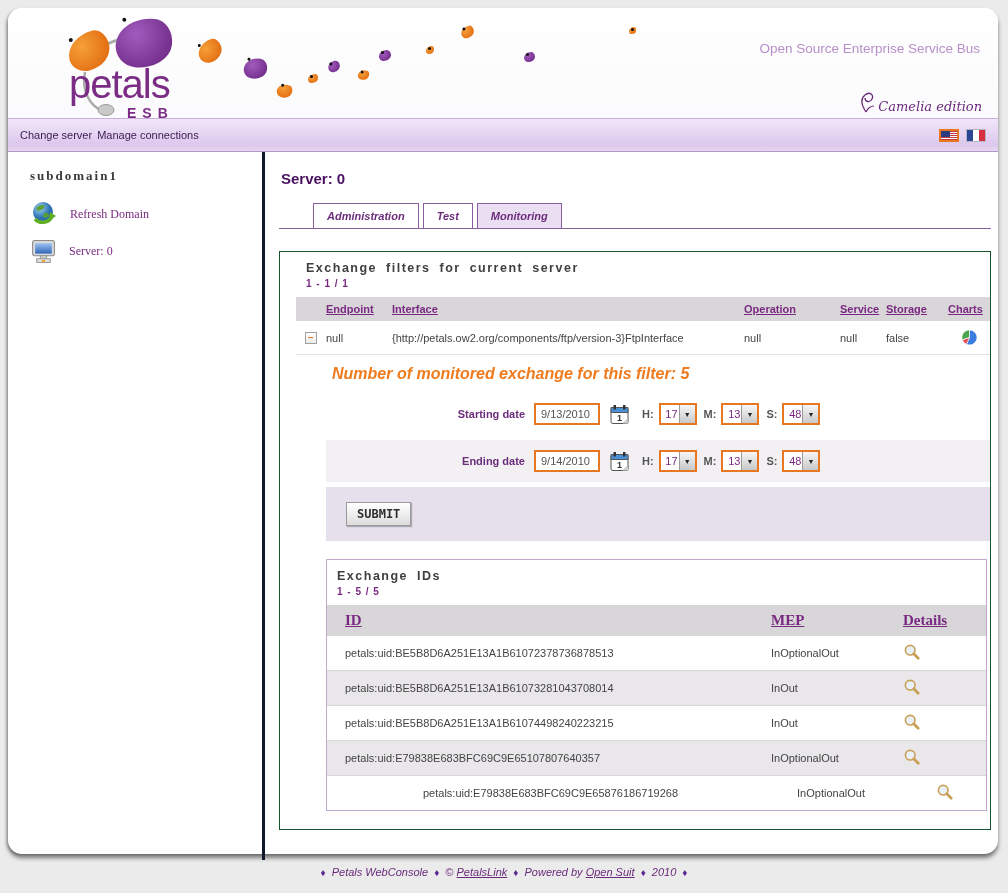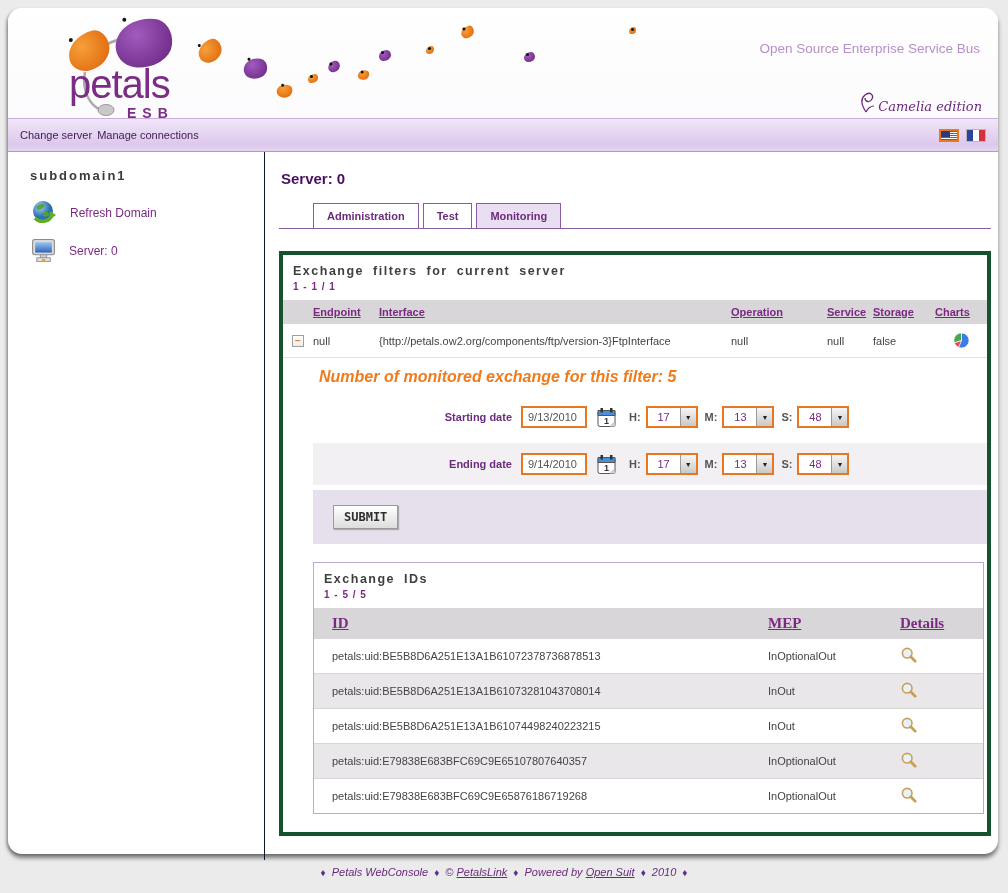--- a/index.html
+++ b/index.html
@@ -47,33 +47,33 @@
   .flags { margin-left:auto; display:flex; align-items:center; gap:7px; }
   .flag { width:20px; height:13px; position:relative; cursor:pointer; }
   .flag-us { border:2px solid #e87722;
     background:repeating-linear-gradient(180deg, #c23b44 0 1px, #fff 1px 2px); }
   .flag-us::before { content:''; position:absolute; left:0; top:0; width:9px; height:6px;
     background:#2c3b7e; }
   .flag-fr { border:1px solid #b4b4c4;
     background:linear-gradient(90deg, #2a4694 0 33%, #fff 33% 66%, #d6303e 66%); }
   
   .content { display:flex; height:708px; }
-  .sidebar { width:257px; padding:16px 0 0 22px; border-right:1px solid #0f172a; }
+  .sidebar { width:257px; padding:16px 0 0 22px; border-right:3px solid #0f172a;font-family:Liberation Serif, serif; }
   .side-domain { font-weight:bold; color:#3a3a3a; letter-spacing:2px; font-size:13px; margin-bottom:16px; }
   .side-item { display:flex; align-items:center; gap:12px; margin-bottom:10px;
                color:#7a2982; font-size:12px; cursor:pointer; }
   .main { flex:1; padding:12px 7px 0 14px; }
   .page-title { font-size:15px; font-weight:bold; color:#4a1060; margin:6px 0 16px 2px; }
   
-  .tabs { display:flex; gap:4px; padding-left:34px; border-bottom:1px solid #8a5e9e; margin-bottom:22px; }
+  .tabs { display:flex; gap:4px; padding-left:34px; border-bottom:1px solid #8a5e9e; margin-bottom:22px;font-style:italic; }
   .tab { border:1px solid #8a5e9e; border-bottom:none; background:#fff; padding:6px 13px;
          font-size:11px; font-weight:bold; color:#6b2d7b; cursor:pointer; }
   .tab.active { background:#e9def2; }
   
-  .panel { border:4px solid #14532d; margin-top:12px; padding-bottom:12px; }
+  .panel { border:1px solid #14532d; margin-top:12px; padding-bottom:12px;padding-left:16px; }
   .panel-title { font-size:12.5px; font-weight:bold; color:#3f3f3f; letter-spacing:1.5px;
                  word-spacing:4px; padding:9px 10px 3px; }
   .pagination { color:#7a2982; font-size:10px; font-weight:bold; letter-spacing:1px; padding:0 10px 8px; }
   
   .ftable-header, .ftable-row { display:grid; grid-template-columns:30px 66px 352px 96px 46px 62px 1fr;
         align-items:center; }
   .ftable-header { background:#d8d6d8; padding:6px 0; }
   .ftable-header a { color:#7a2982; font-size:11px; font-weight:bold; text-decoration:underline; cursor:pointer; }
   .ftable-row { padding:8px 0; border-bottom:1px solid #e2e2e2; font-size:11px; color:#444; }
   .treebox { width:12px; height:12px; margin-left:9px; border:1px solid #a0a0a0;
@@ -84,35 +84,35 @@
   .count-label { color:#ef7b1d; font-weight:bold; font-size:16px; padding:10px 0 10px 6px;font-style:italic; }
   .date-row { display:flex; align-items:center; height:42px; margin-bottom:5px; }
   .date-row.gray { background:#f2f0f3; }
   .date-label { width:208px; text-align:right; font-weight:bold; color:#6b2d7b; font-size:11px; padding-right:9px; }
   input.date { width:66px; border:2px solid #e87722; font-size:11px; color:#555;
                padding:3px 5px; font-family:"Liberation Sans",sans-serif; outline:none; }
   .cal-btn { margin:0 9px 0 10px; cursor:pointer; background:none; border:none; padding:0; line-height:0; }
   .hms-label { font-size:11px; color:#555; font-weight:bold; margin:0 5px 0 3px; }
   .select { display:inline-flex; border:2px solid #e87722; background:#fff; align-items:stretch;
             margin-right:4px; cursor:pointer; }
-  .select .val { width:32px; text-align:center; font-size:11px; color:#7a2982; padding:3px 1px; }
+  .select .val { width:18px; text-align:right; font-size:11px; color:#7a2982; padding:3px 1px; }
   .select .btn { width:16px; background:linear-gradient(#f6f6f6,#c9c9c9); border-left:1px solid #9a9a9a;
                  display:flex; align-items:center; justify-content:center; font-size:7px; color:#222; }
   .submit-band { background:#e5e0ec; margin-left:30px; padding:15px 0 15px 20px; margin-top:3px; }
   .submit-btn { font-family:"DejaVu Sans Mono", monospace; font-weight:bold; font-size:12px; color:#2e2e2e;
                 background:linear-gradient(#ffffff,#dddddd); border:1px solid #9a9a9a;
                 padding:4px 10px; cursor:pointer; box-shadow:1px 1px 1px rgba(0,0,0,.25); }
   
   .panel-inner { border:1px solid #bfaacd; margin:18px 3px 6px 30px; }
   .itable-header, .itable-row { display:grid; grid-template-columns:1fr 135px 95px; align-items:center; }
   .itable-header { background:#d8d6d8; padding:7px 0; }
   .itable-header a { color:#7a2982; font-size:15px; font-weight:bold; text-decoration:underline; cursor:pointer;font-family:Liberation Serif, serif; }
   .itable-row { padding:7px 0; border-bottom:1px solid #d6d6d6; font-size:11px; color:#444; min-height:31px; }
   .itable-row.alt { background:#e9e7ea; }
-  .itable-row:last-child { border-bottom:none; }
+  .itable-row:last-child { border-bottom:none;text-align:center; }
   .cell-id { padding-left:18px; }
   .cell-mep { padding-left:15px; }
   .cell-details { padding-left:12px; }
   .mag-btn { background:none; border:none; padding:0; cursor:pointer; line-height:0; }
   
   .footer { position:absolute; left:0; top:866px; width:100%; text-align:center;
             font-size:11px; font-style:italic; color:#6a2a7a; }
   .footer a { color:#6a2a7a; text-decoration:underline; cursor:pointer; }
   .footer .dia { font-style:normal; color:#5c2d91; font-size:10px; padding:0 3px; }
 </style>

